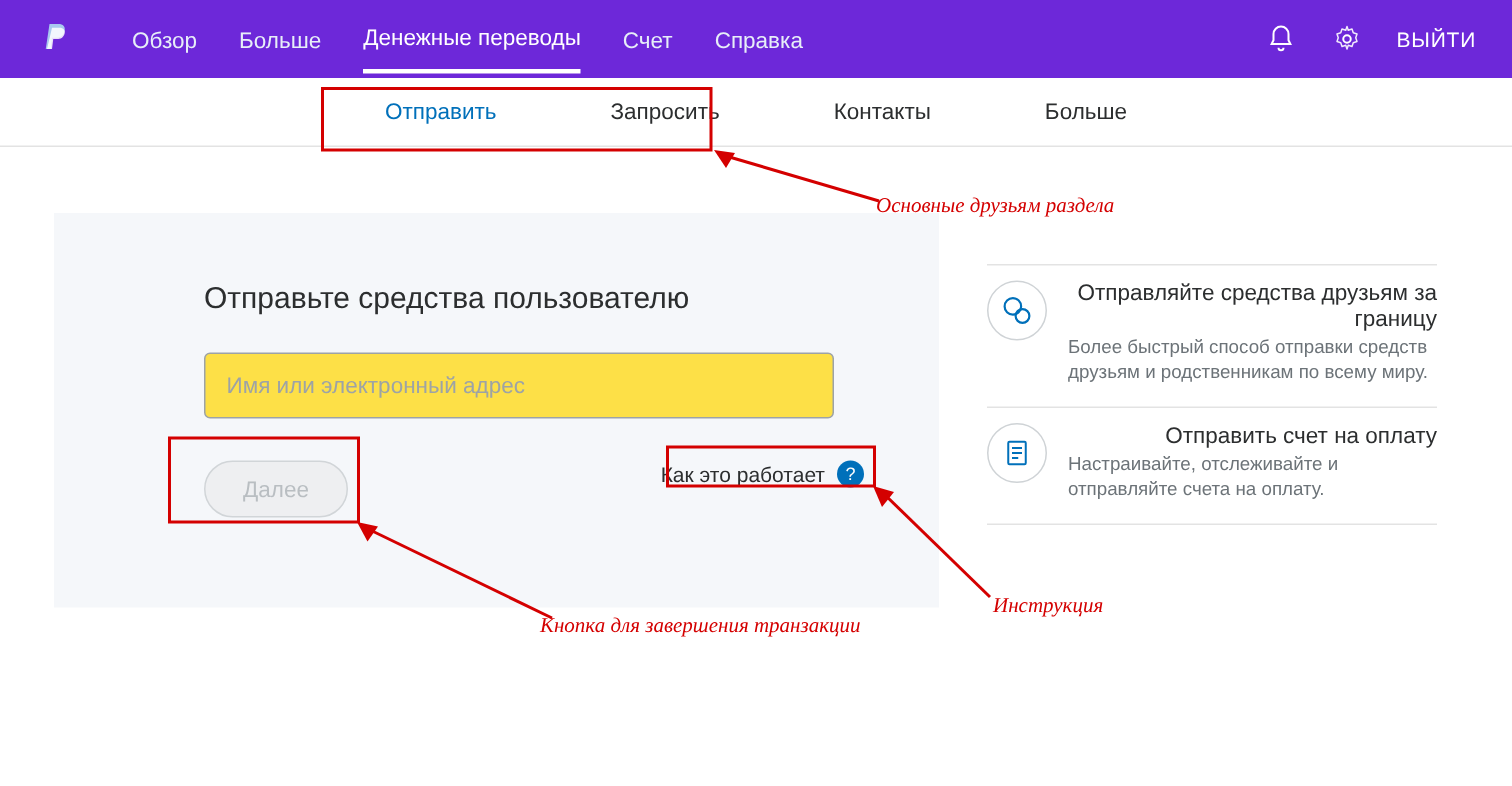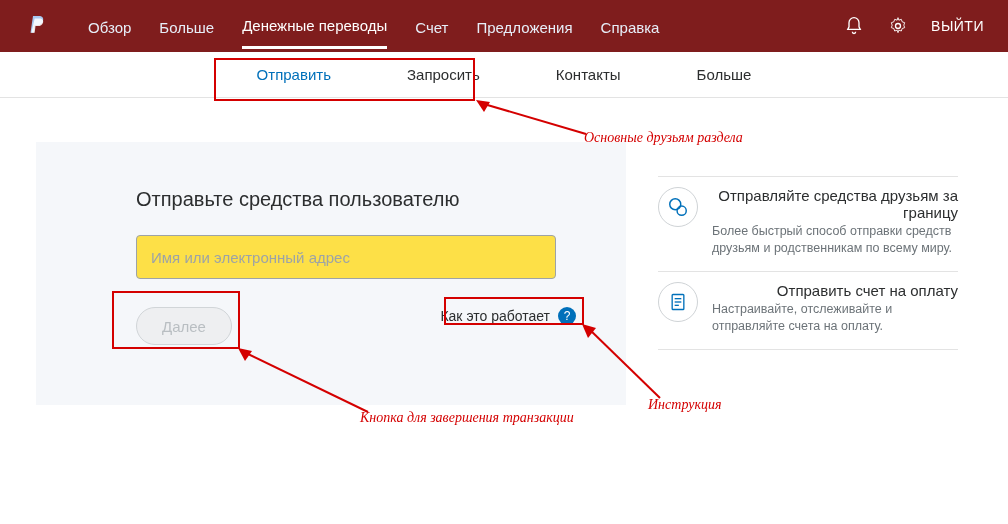--- a/index.html
+++ b/index.html
@@ -1,19 +1,19 @@
 <!DOCTYPE html>
 <html><head>
 <meta charset="utf-8">
 <style>
   * { margin:0; padding:0; box-sizing:border-box; }
   body { font-family: -apple-system, "Helvetica Neue", Arial, sans-serif; background:#ffffff; color:#2c2e2f; width:1008px; height:524px; overflow:hidden; position:relative; }
 
   
-  .topbar { background:#7f1d1d; height:52px; display:flex; align-items:center; padding:0 24px 0 28px; color:#fff; }
+  .topbar { background:#6d28d9; height:52px; display:flex; align-items:center; padding:0 24px 0 28px; color:#fff; }
   .logo { width:24px; height:24px; margin-right:36px; display:flex; align-items:center; }
   .nav { display:flex; gap:28px; align-items:center; font-size:15px; }
   .nav-item { color:#e7eef8; cursor:pointer; padding:14px 0 12px 0; }
   .nav-item.active { border-bottom:3px solid #ffffff; color:#ffffff; }
   .topbar-right { margin-left:auto; display:flex; align-items:center; gap:22px; }
   .icon-btn { width:22px; height:22px; display:flex; align-items:center; justify-content:center; cursor:pointer; }
   .logout { font-size:14px; color:#fff; letter-spacing:.5px; cursor:pointer; }
 
   
   .subtabs { height:46px; display:flex; align-items:center; justify-content:center; gap:76px; font-size:15px; color:#2c2e2f; border-bottom:1px solid #e3e3e3; }
@@ -55,21 +55,20 @@
     <svg viewBox="0 0 24 28" width="20" height="24">
       <path d="M6 2h7c4 0 6 2 5 6-1 4-4 5-7 5H8l-1 9H3L6 2z" fill="#a8c8ef"></path>
       <path d="M8 5h6c3 0 5 2 4 5-1 3-3 4-6 4h-3l-1 8H4L8 5z" fill="#ffffff" fill-opacity=".85"></path>
     </svg>
   </div>
   <div class="nav">
     <div class="nav-item">Обзор</div>
     <div class="nav-item">Больше</div>
     <div class="nav-item active">Денежные переводы</div>
     <div class="nav-item">Счет</div>
-    <div class="nav-item">Предложения</div>
     <div class="nav-item">Справка</div>
   </div>
   <div class="topbar-right">
     <div class="icon-btn">
       <svg width="20" height="20" viewBox="0 0 24 24" fill="none" stroke="#ffffff" stroke-width="1.6">
           <path d="M6 8a6 6 0 1112 0v5l1.5 3h-15L6 13V8z"></path>
           <path d="M10 19a2 2 0 004 0"></path>
         </svg>
     </div>
     <div class="icon-btn">
@@ -134,21 +133,21 @@
 
 <div class="annot" style="left:0;top:0;width:1008px;height:524px;">
 
   <div class="annot-box" style="left:214px; top:58px; width:261px; height:43px;"></div>
 
   <div class="annot-box" style="left:112px; top:291px; width:128px; height:58px;"></div>
 
   <div class="annot-box" style="left:444px; top:297px; width:140px; height:28px;"></div>
 
   <div class="annot-text" style="left:584px; top:130px;">Основные друзьям раздела</div>
-  <div class="annot-text" style="left:648px; top:397px;font-family:Liberation Serif, serif;">Инструкция</div>
+  <div class="annot-text" style="left:662px; top:397px;font-family:Liberation Serif, serif;">Инструкция</div>
   <div class="annot-text" style="left:360px; top:410px;">Кнопка для завершения транзакции</div>
 
   <svg class="annot-arrow" style="left:476px; top:100px;" width="120" height="40">
     <line x1="110" y1="34" x2="8" y2="4"></line>
     <polygon points="0,0 14,2 8,12"></polygon>
   </svg>
   <svg class="annot-arrow" style="left:582px; top:324px;" width="90" height="80">
     <line x1="78" y1="74" x2="6" y2="4"></line>
     <polygon points="0,0 14,4 6,14"></polygon>
   </svg>

